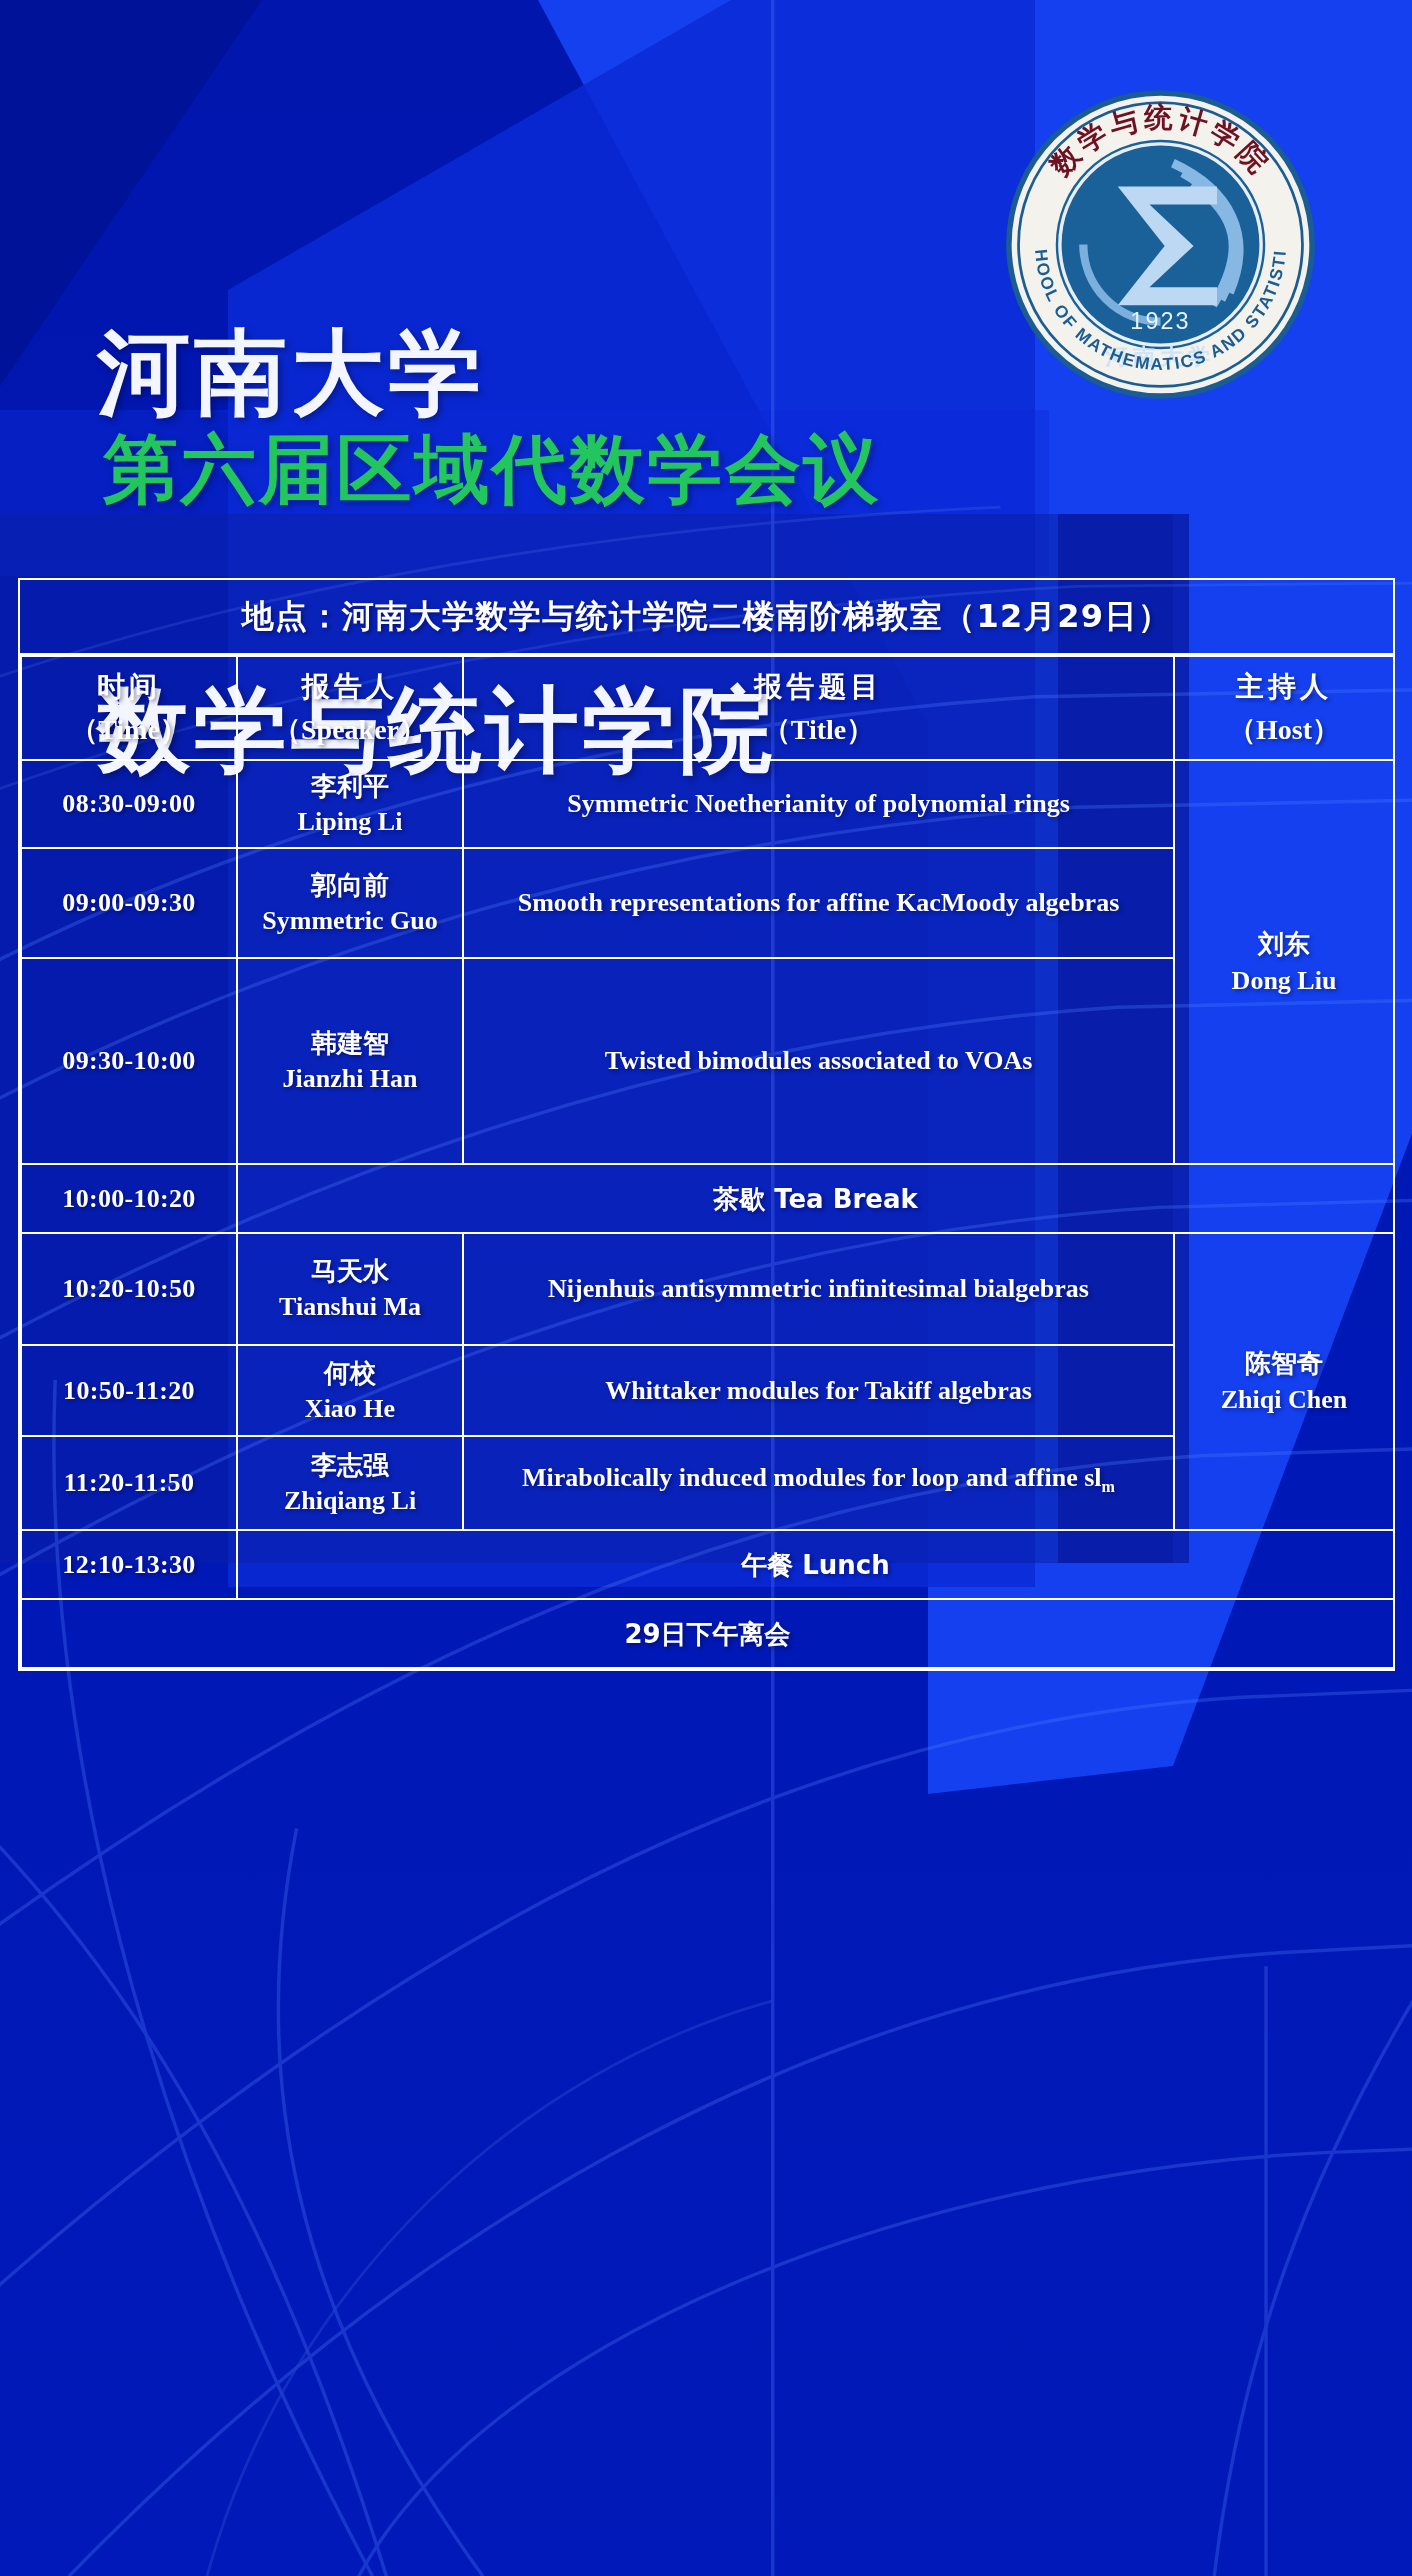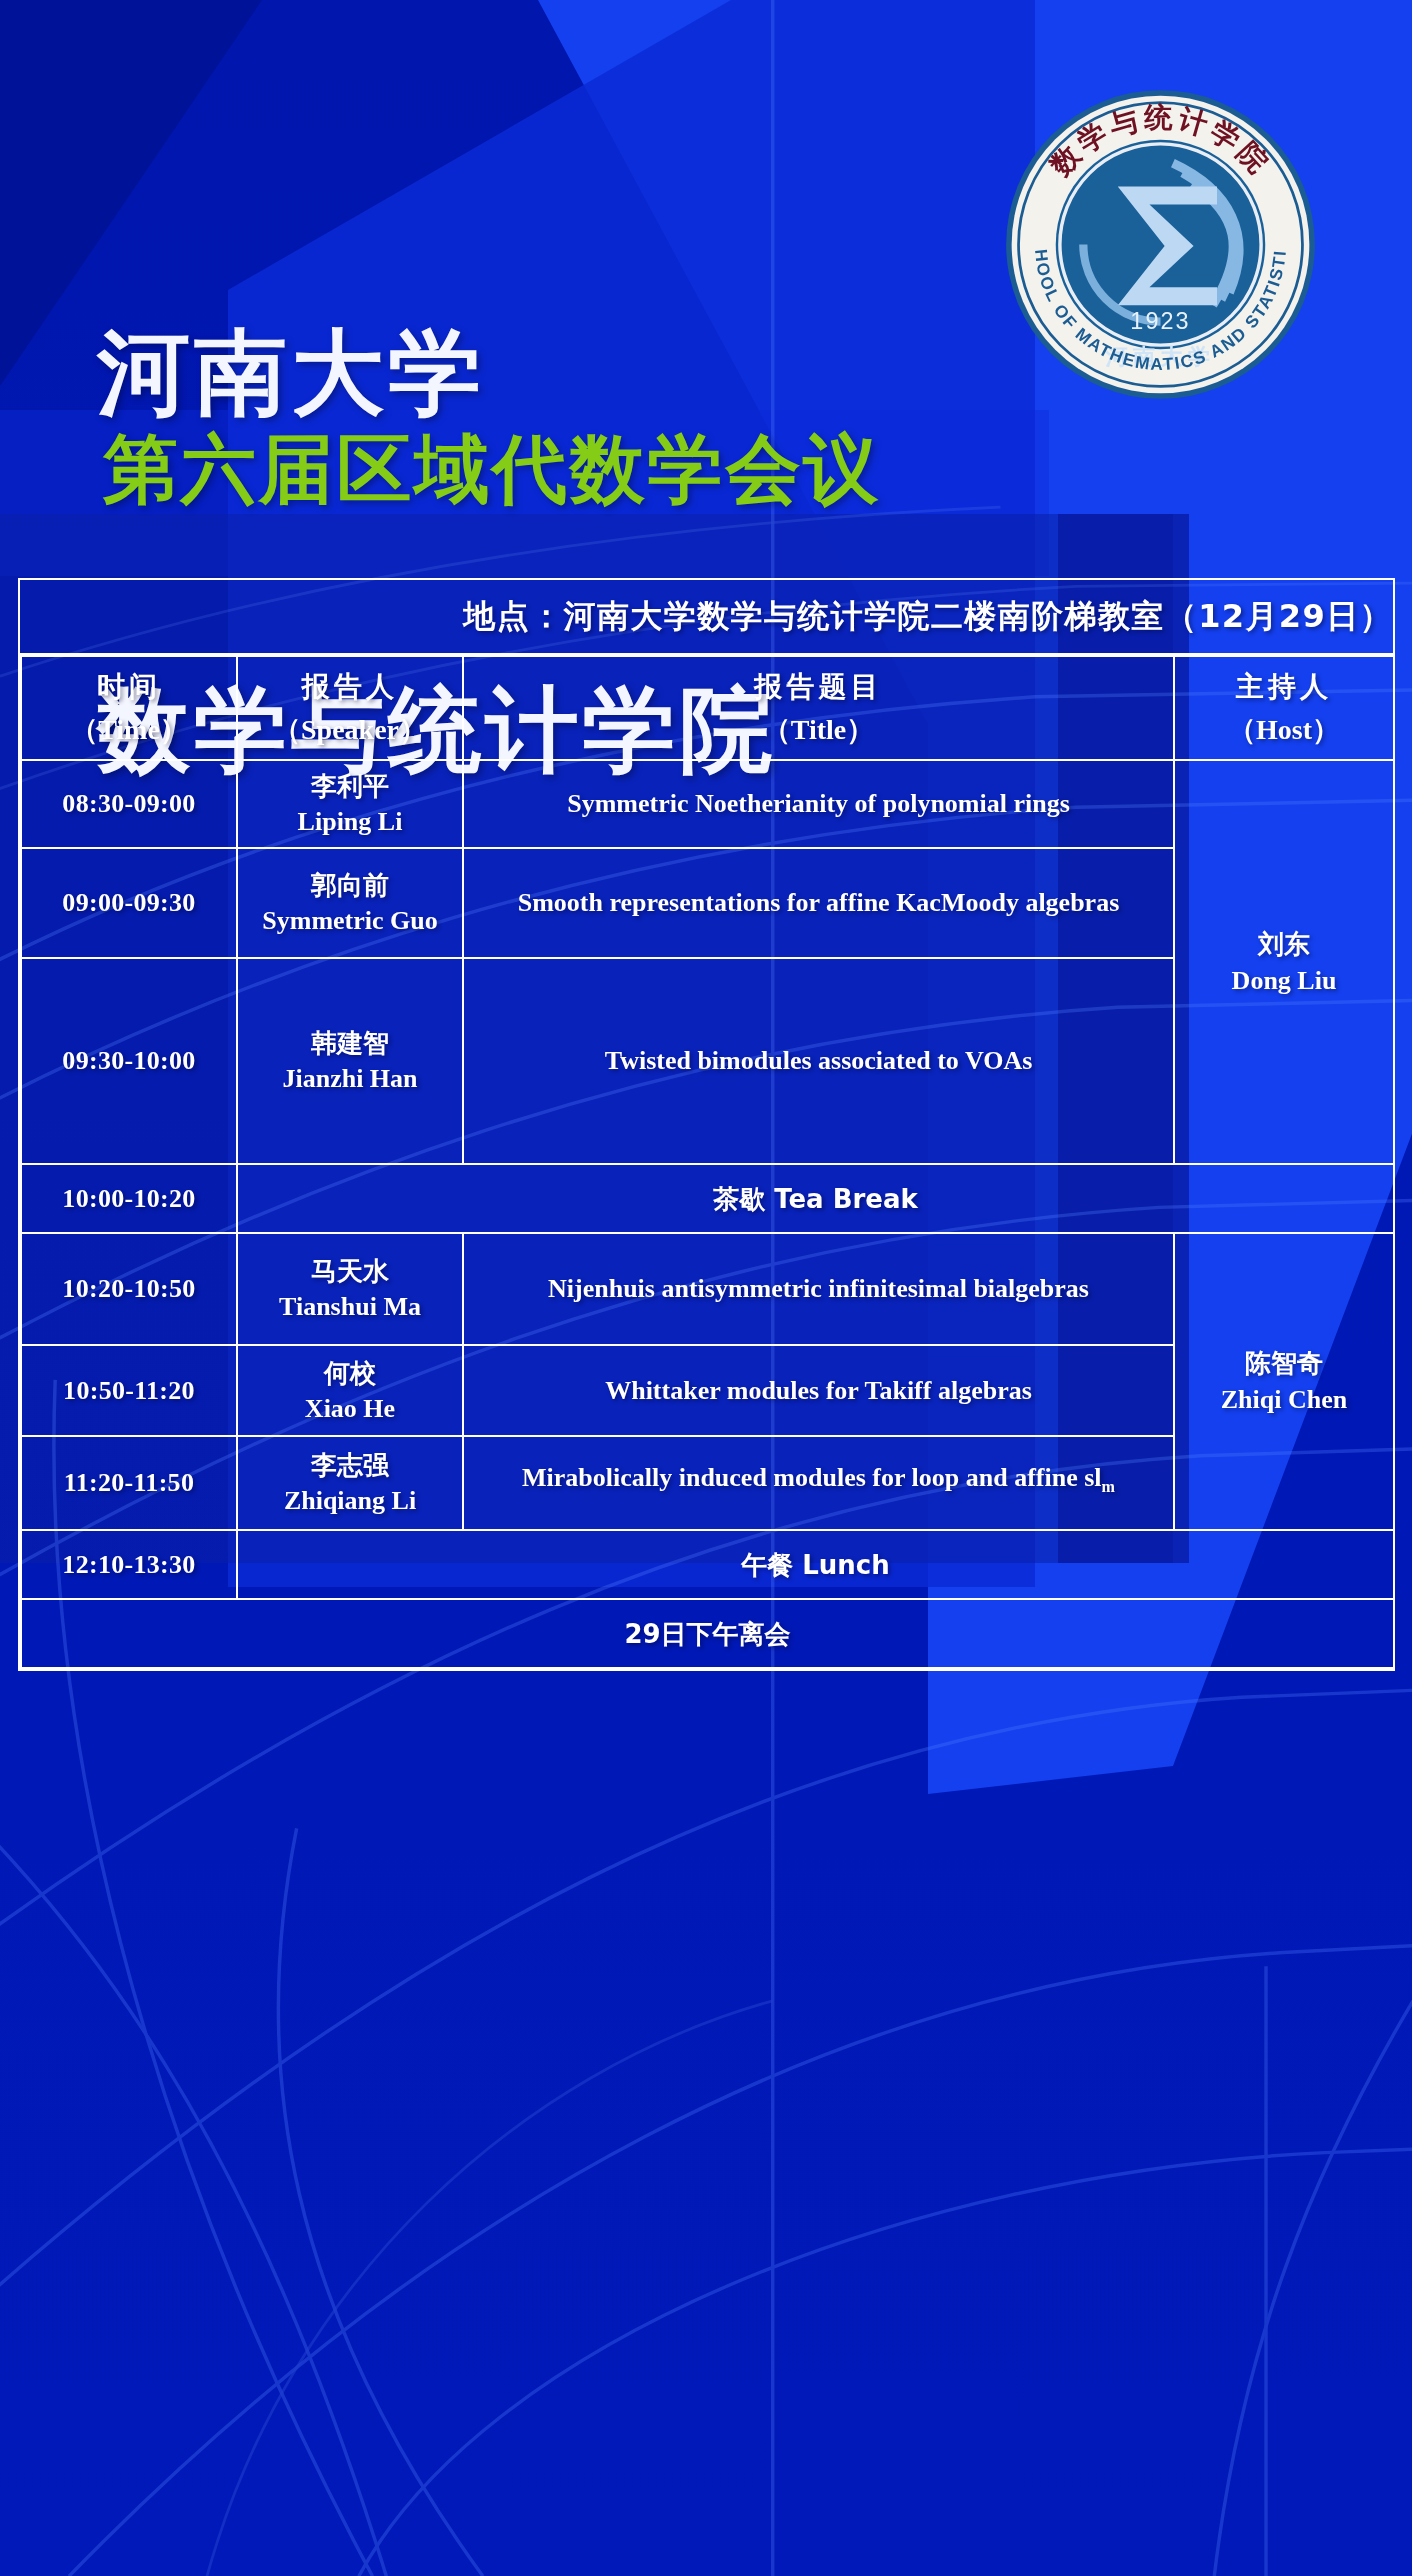--- a/index.html
+++ b/index.html
@@ -86,21 +86,21 @@
   }
   .conf-title {
     position: absolute;
     left: 103px;
     top: 428px;
     font-family: "DejaVu Sans", "Liberation Sans", sans-serif;
     font-weight: 700;
     font-size: 75px;
     line-height: 83px;
     letter-spacing: 2.8px;
-    color: #84cc16;
+    color: #22c55e;
     text-shadow: 2.8px 2.8px 7px rgba(0,0,20,.35);
     white-space: pre;
     text-align: center;
   }
 
   
   .emblem { position: absolute; left: 1002px; top: 86px; width: 317px; height: 317px; }
 
   
   .schedule {
@@ -108,21 +108,21 @@
     left: 18px;
     top: 578px;
     width: 1377px;
     border: 2.1px solid #ffffff;
     box-sizing: border-box;
   }
   .venue-row {
     height: 73px;
     display: flex;
     align-items: center;
-    justify-content: flex-end;
+    justify-content: center;
     border-bottom: 2.1px solid #ffffff;
   }
   .venue-text {
     font-family: "DejaVu Serif", "Liberation Serif", serif;
     font-weight: 700;
     font-size: 32px;
     letter-spacing: 1.4px;
     text-shadow: 2.1px 2.1px 4.1px rgba(0,0,40,.45);
     white-space: pre;
   }

